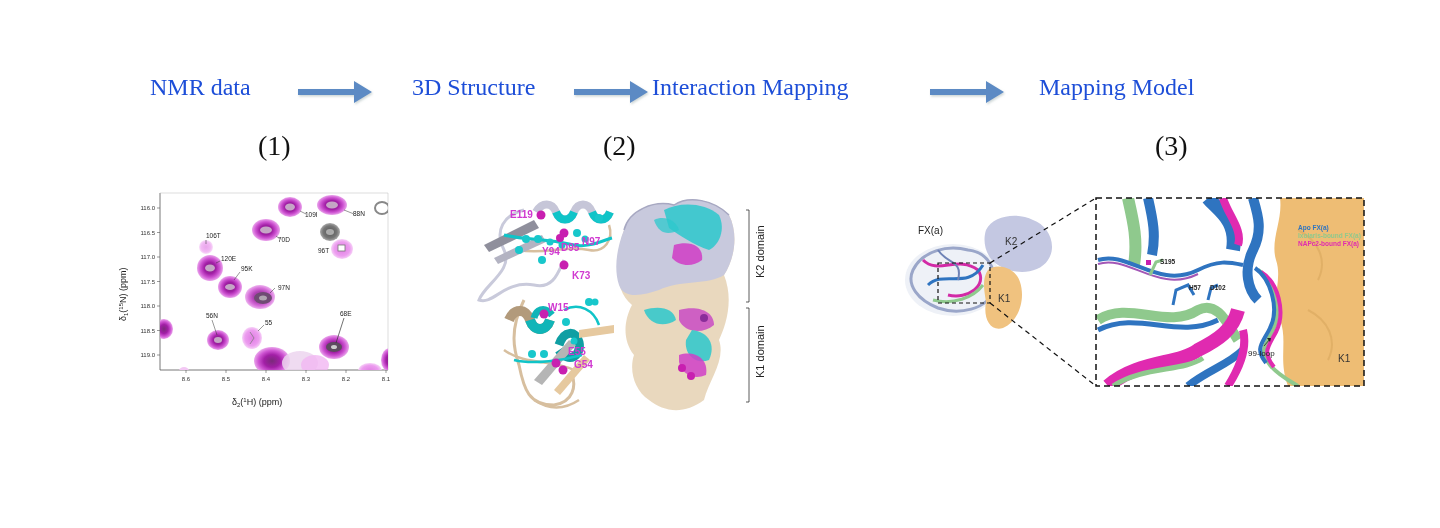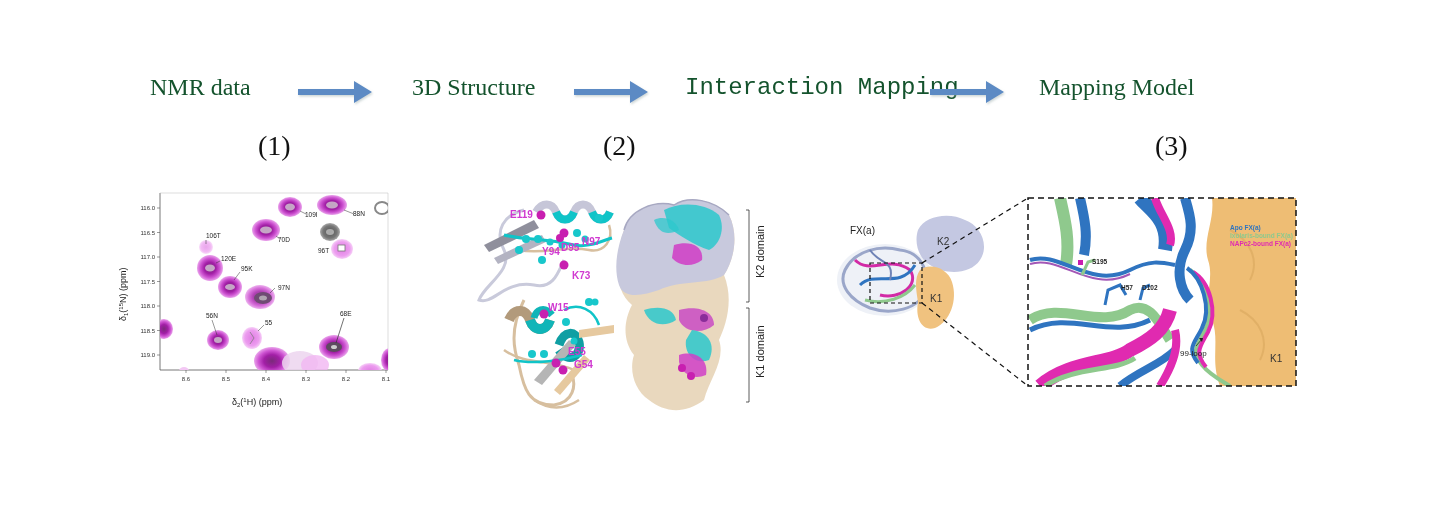--- a/index.html
+++ b/index.html
@@ -1,39 +1,39 @@
 <!DOCTYPE html>
 <html><head>
 <meta charset="utf-8">
 <style>
   html, body { margin:0; padding:0; background:#ffffff; }
   body { width:1440px; height:528px; position:relative; overflow:hidden; font-family:"Liberation Serif", serif; }
   .abs { position:absolute; }
-  .step { position:absolute; font-family:"Liberation Serif", serif; font-size:24px; color:#14532d; white-space:nowrap; }
+  .step { position:absolute; font-family:"Liberation Serif", serif; font-size:24px; color:#1d4ed8; white-space:nowrap; }
   .num { position:absolute; font-family:"Liberation Serif", serif; font-size:28px; color:#111; }
   .arrow { position:absolute; }
   svg text { font-family:"Liberation Sans", sans-serif; }
 </style>
 </head>
 <body>
 
 <div class="step" style="left:150px; top:74px;">NMR data</div>
 <svg class="arrow" style="left:296px; top:78px;" width="78" height="28">
   <defs>
       <filter id="sh" x="-10%" y="-30%" width="130%" height="170%">
         <feDropShadow dx="1" dy="1.5" stdDeviation="1.2" flood-color="#9aa" flood-opacity="0.5"></feDropShadow>
       </filter>
     </defs>
   <path d="M2 11 L58 11 L58 3 L76 14 L58 25 L58 17 L2 17 Z" fill="#5b8ac4" filter="url(#sh)"></path>
 </svg>
 <div class="step" style="left:412px; top:74px;">3D Structure</div>
 <svg class="arrow" style="left:572px; top:78px;" width="78" height="28">
   <path d="M2 11 L58 11 L58 3 L76 14 L58 25 L58 17 L2 17 Z" fill="#5b8ac4" filter="url(#sh)"></path>
 </svg>
-<div class="step" style="left:685px; top:74px;font-family:Liberation Mono, monospace;">Interaction Mapping</div>
+<div class="step" style="left:652px; top:74px;">Interaction Mapping</div>
 <svg class="arrow" style="left:928px; top:78px;" width="78" height="28">
   <path d="M2 11 L58 11 L58 3 L76 14 L58 25 L58 17 L2 17 Z" fill="#5b8ac4" filter="url(#sh)"></path>
 </svg>
 <div class="step" style="left:1039px; top:74px;">Mapping Model</div>
 
 <div class="num" style="left:258px; top:130px;">(1)</div>
 <div class="num" style="left:603px; top:130px;">(2)</div>
 <div class="num" style="left:1155px; top:130px;">(3)</div>
 
 <div class="abs" style="left:100px; top:185px; width:300px; height:230px;">
@@ -253,21 +253,21 @@
 
     <g stroke="#333" stroke-width="0.8" fill="none">
       <path d="M282 20 L285 20 L285 112 L282 112"></path>
       <path d="M282 118 L285 118 L285 212 L282 212"></path>
     </g>
     <text transform="translate(300,88) rotate(-90)" font-size="11" fill="#222">K2 domain</text>
     <text transform="translate(300,188) rotate(-90)" font-size="11" fill="#222">K1 domain</text>
   </svg>
 </div>
 
-<div class="abs" style="left:830px; top:190px; width:480px; height:205px;">
+<div class="abs" style="left:898px; top:190px; width:480px; height:205px;">
   <svg width="480" height="205" viewBox="0 0 480 205">
 
     <g>
       <ellipse cx="55" cy="90" rx="48" ry="36" fill="#eef1f7"></ellipse>
       <path d="M15 80 C25 60 50 55 70 60 C90 62 100 80 95 100 C90 120 60 125 40 118 C20 110 8 95 15 80 Z" fill="none" stroke="#9aa6c9" stroke-width="3"></path>
       <path d="M25 70 C40 85 60 65 80 80 C90 95 70 110 50 105" fill="none" stroke="#d22aa6" stroke-width="3"></path>
       <path d="M30 95 C45 80 70 100 85 75" fill="none" stroke="#2f74c0" stroke-width="3"></path>
       <path d="M35 110 C55 115 75 108 85 95" fill="none" stroke="#8fc98d" stroke-width="3"></path>
       <path d="M40 60 C50 75 65 70 60 90" fill="none" stroke="#6f83b6" stroke-width="2"></path>
     </g>

